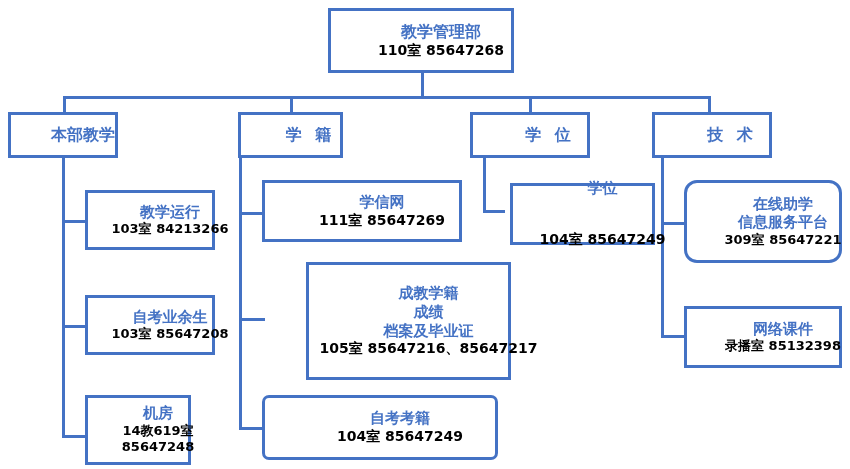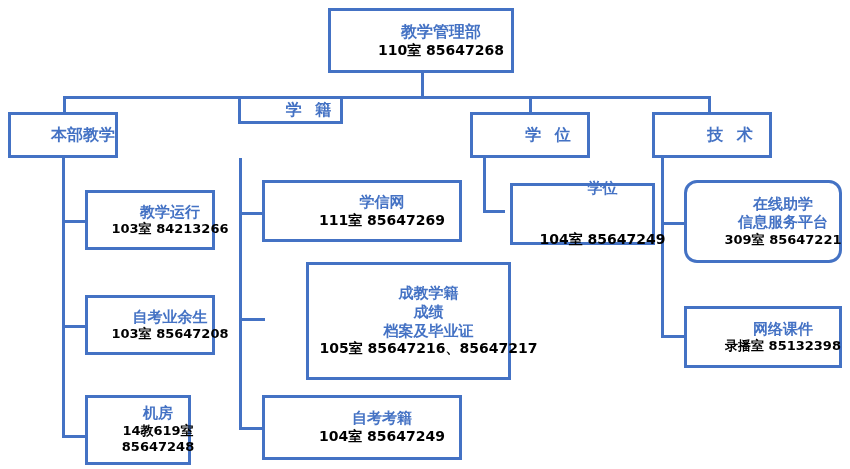--- a/index.html
+++ b/index.html
@@ -88,21 +88,21 @@
 
   <div class="node" style="left:328px; top:8px; width:186px; height:65px;">
     <div class="title-line t16">教学管理部</div>
     <div class="detail-line d14">110室  85647268</div>
   </div>
 
   <div class="node" style="left:8px; top:112px; width:110px; height:46px;">
     <div class="title-line t16">本部教学</div>
   </div>
 
-  <div class="node" style="left:238px; top:96px; width:105px; height:28px;">
+  <div class="node" style="left:238px; top:112px; width:105px; height:46px;">
     <div class="title-line t16 spaced">学 籍</div>
   </div>
 
   <div class="node" style="left:470px; top:112px; width:120px; height:46px;">
     <div class="title-line t16 spaced">学 位</div>
   </div>
 
   <div class="node" style="left:652px; top:112px; width:120px; height:46px;">
     <div class="title-line t16 spaced">技 术</div>
   </div>
@@ -128,21 +128,21 @@
     <div class="detail-line d14">111室  85647269</div>
   </div>
 
   <div class="node" style="left:262px; top:262px; width:205px; height:118px;margin-left:44px;">
     <div class="title-line t15">成教学籍</div>
     <div class="title-line t15">成绩</div>
     <div class="title-line t15">档案及毕业证</div>
     <div class="detail-line d14">105室 85647216、85647217</div>
   </div>
 
-  <div class="node" style="left:262px; top:395px; width:200px; height:65px;">
+  <div class="node" style="left:262px; top:395px; width:236px; height:65px;border-radius:7px;">
     <div class="title-line t15">自考考籍</div>
     <div class="detail-line d14">104室  85647249</div>
   </div>
 
   <div class="node" style="left:510px; top:183px; width:145px; height:62px;gap:33px;">
     <div class="title-line t15">学位</div>
     <div class="detail-line d14">104室  85647249</div>
   </div>
 
   <div class="node" style="left:684px; top:180px; width:158px; height:83px;border-radius:13px;">

